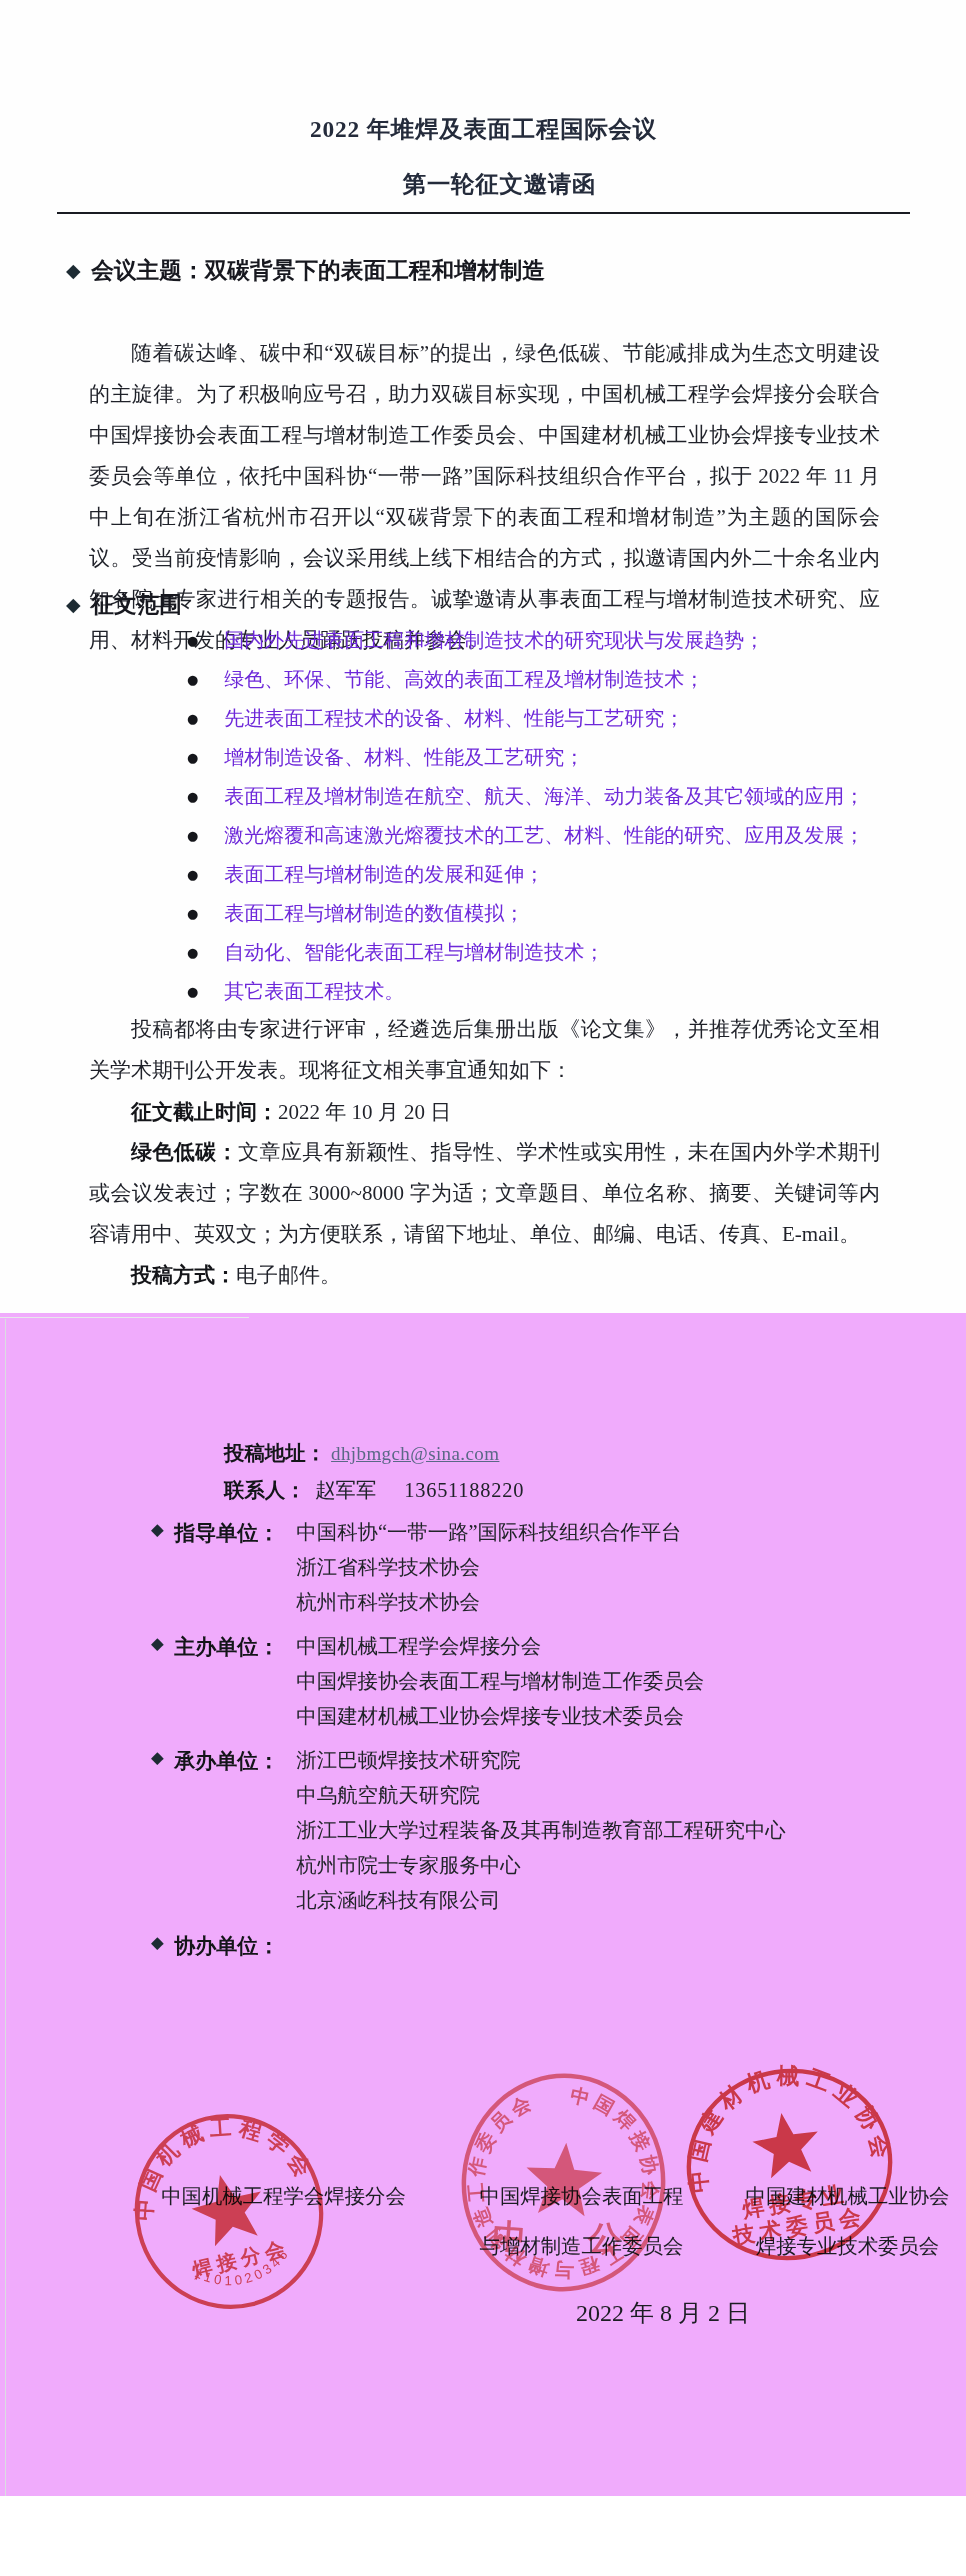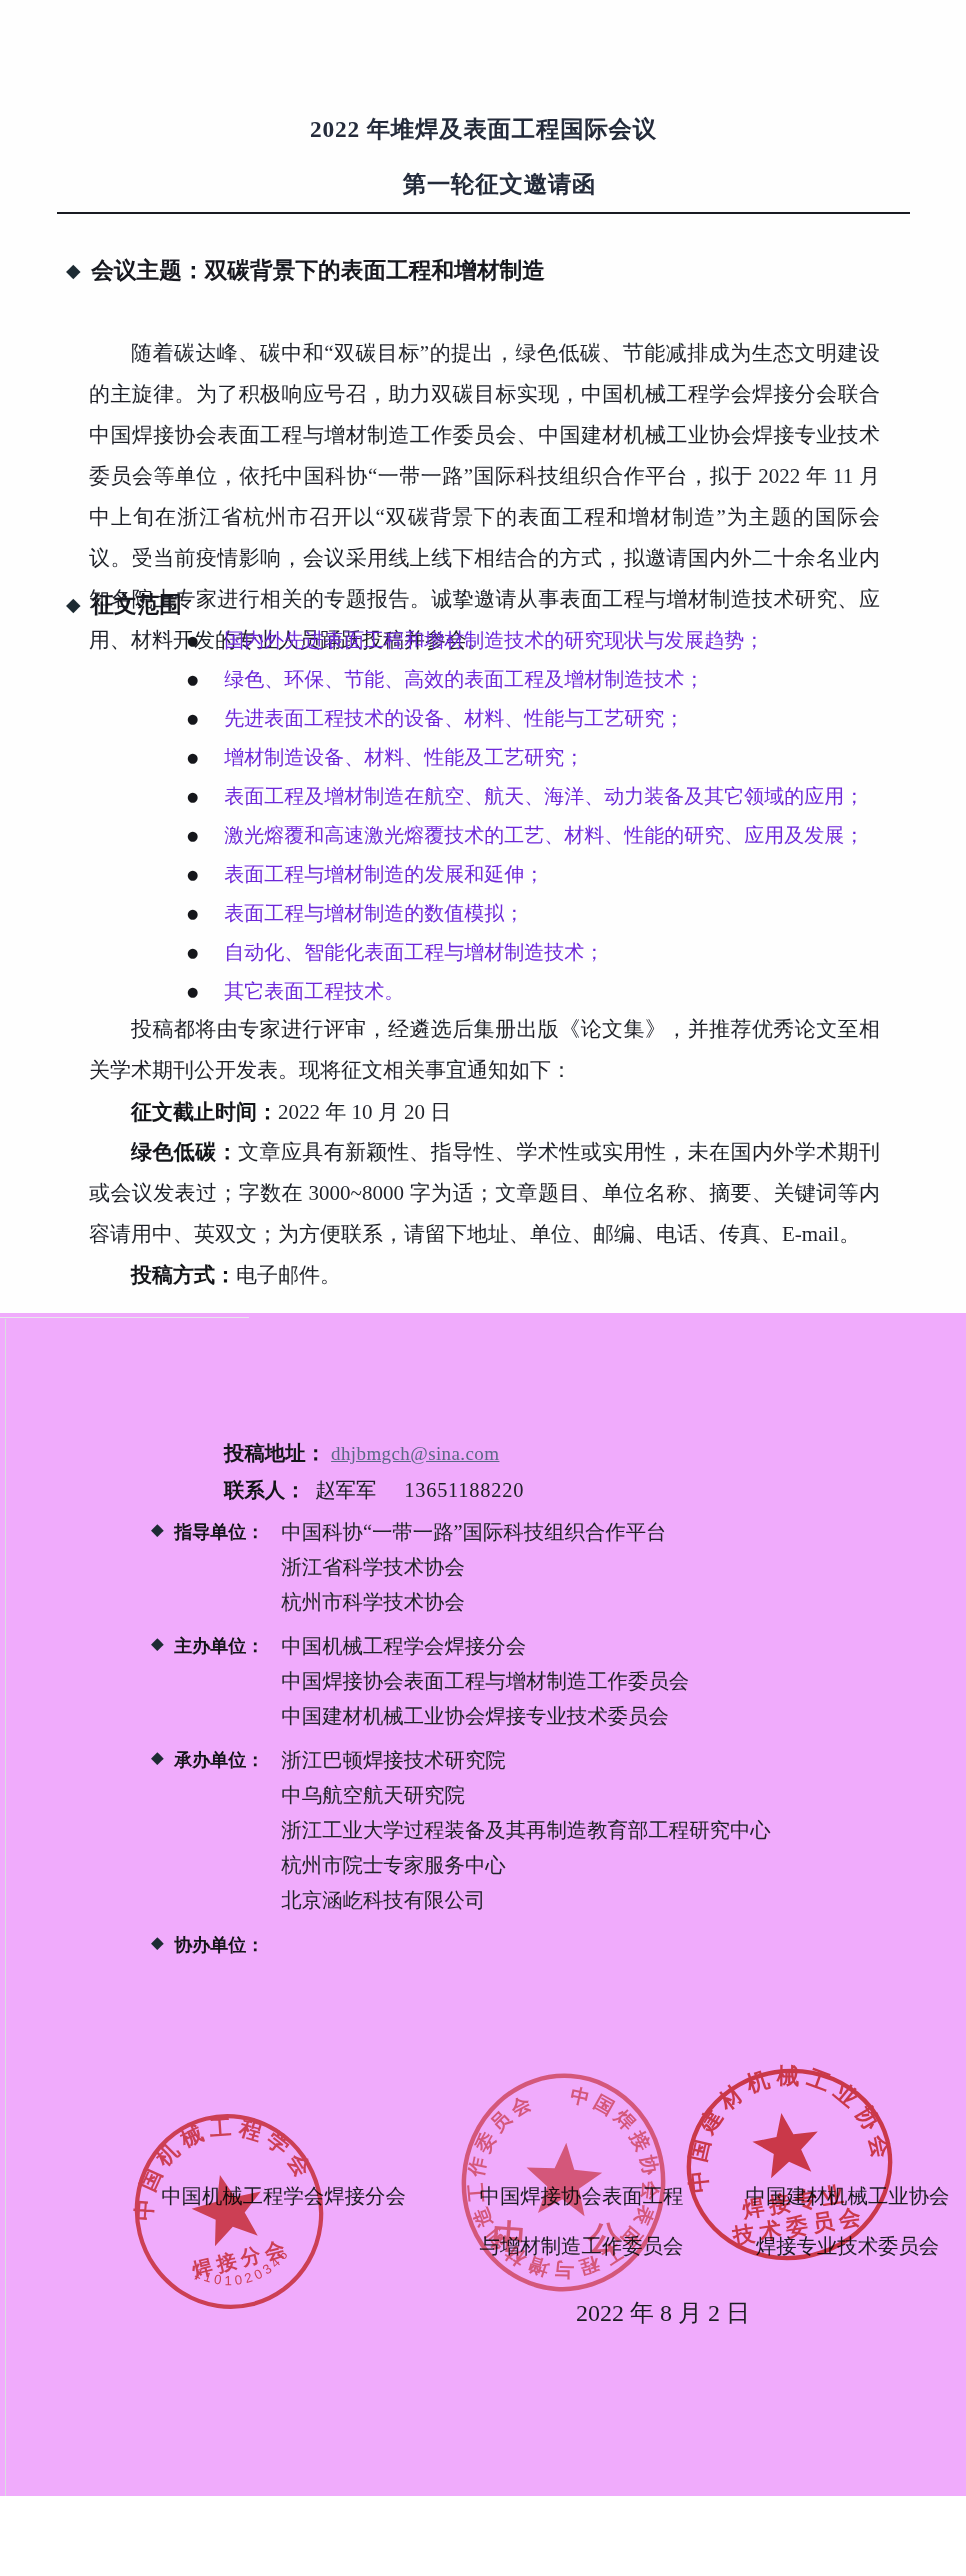--- a/index.html
+++ b/index.html
@@ -45,21 +45,21 @@
   
   .contact-block{position:absolute;left:224px;top:122px;}
   .contact-block p{margin:0;font-size:20.4px;line-height:36px;}
   .contact-block strong{font-family:"Liberation Sans", sans-serif;font-weight:700;color:#141519;}
   .email{color:#5a6886;text-decoration:underline;font-size:19px;letter-spacing:0.4px;}
   .contact-name{margin-left:4.5px;}
   .contact-phone{margin-left:22.7px;letter-spacing:0.8px;}
 
   .org-group{position:absolute;left:151px;display:flex;align-items:flex-start;}
   .org-group .diamond{margin-top:6.8px;margin-right:10.6px;font-size:16.6px;}
-  .org-label{font-family:"Liberation Sans", sans-serif;font-weight:700;font-size:18px;
+  .org-label{font-family:"Liberation Sans", sans-serif;font-weight:700;font-size:21px;
     line-height:35px;color:#141519;white-space:nowrap;}
   .org-list{margin-left:17px;}
   .org-line{font-size:20.4px;line-height:35px;white-space:nowrap;color:#212329;}
   .grp1{top:202px;} .grp2{top:316px;} .grp3{top:430px;} .grp4{top:615px;}
 
   .sig{position:absolute;text-align:center;font-size:20.4px;line-height:50px;color:#1c1d23;white-space:nowrap;}
   .sig1{left:140px;top:858px;width:287px;}
   .sig2{left:453px;top:858px;width:257px;}
   .sig3{left:717px;top:858px;width:261px;}
 

